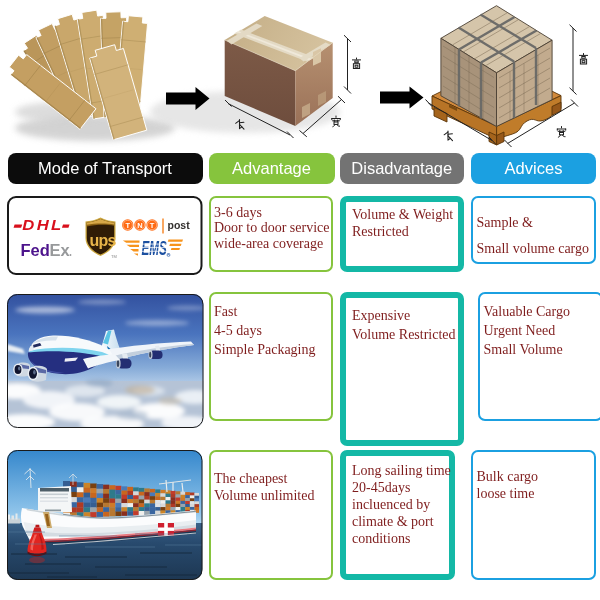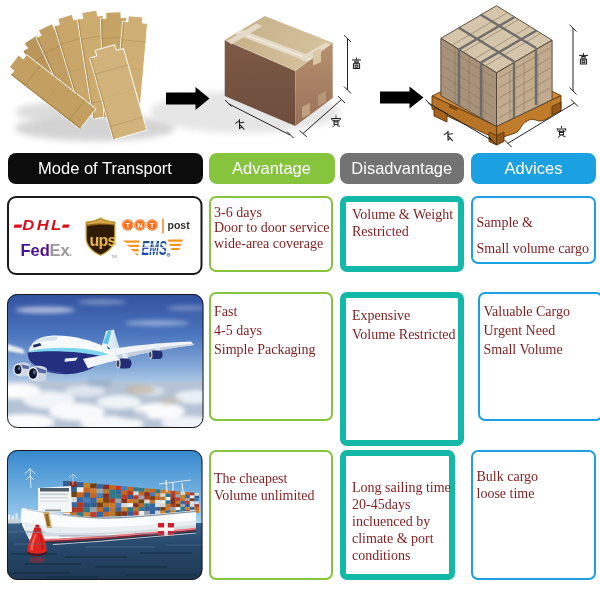--- a/index.html
+++ b/index.html
@@ -670,14 +670,14 @@
    <path d="M0 82 h38 M52 86 h58 M128 84 h52 M8 94 h50 M78 97 h70 M158 95 h37"></path>
   </g>
   <g stroke="#16293e" stroke-width="1.3" opacity="0.6">
    <path d="M4 104 h46 M58 107 h62 M133 103 h52 M18 114 h56 M88 117 h72 M0 123 h62 M118 125 h72 M40 127 h50"></path>
   </g>
   <path d="M46 94.5 C90 92 145 87 189 83" stroke="#ffffff" stroke-width="1.2" fill="none" opacity="0.7"></path>
  </g>
  <rect x="0.5" y="0.5" width="194.5" height="129" rx="10" fill="none" stroke="#1a1a1a" stroke-width="1"></rect>
 </svg>
 <div class="cell g" style="left:208.5px;top:450px;width:124.5px;height:130px;line-height:16.9px;padding-top:18.8px">The cheapest<br>Volume unlimited</div>
-<div class="cell o" style="left:340px;top:450px;width:115px;height:130px;line-height:16.9px;padding-top:24px;padding-left:6px">Long sailing time<br>20-45days<br>incluenced by<br>climate &amp; port<br>conditions</div>
+<div class="cell o" style="left:340px;top:450px;width:115px;height:130px;line-height:16.9px;padding-top:7px;padding-left:6px">Long sailing time<br>20-45days<br>incluenced by<br>climate &amp; port<br>conditions</div>
 <div class="cell b" style="left:471px;top:450px;width:125px;height:130px;line-height:16.9px;padding-top:16.6px">Bulk cargo<br>loose time</div>
 
 </body></html>

